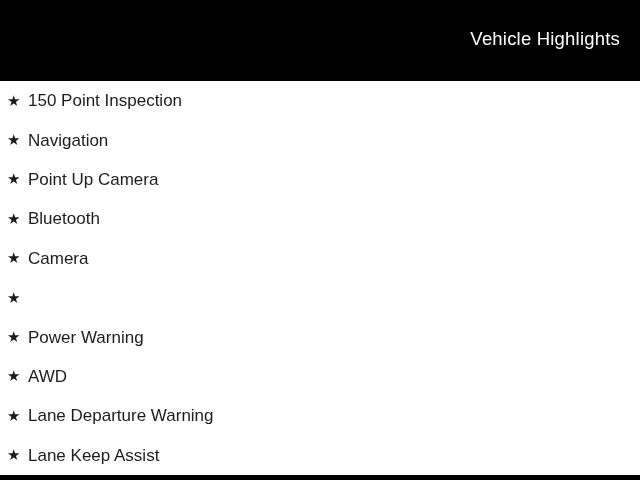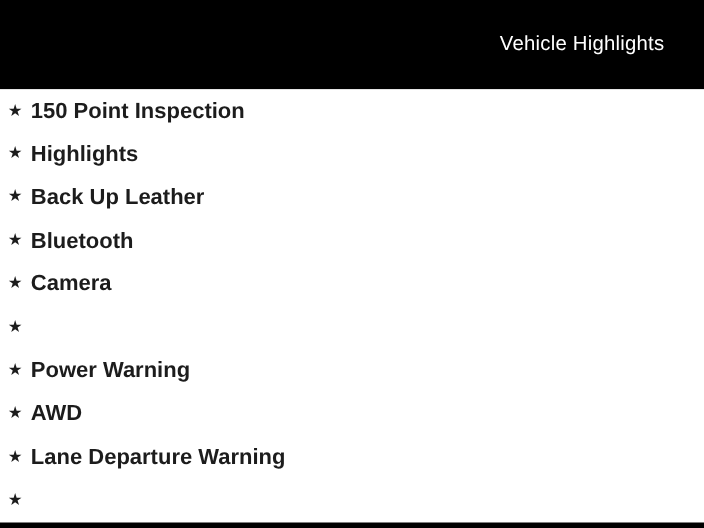--- a/index.html
+++ b/index.html
@@ -18,21 +18,21 @@
     height: 480px;
     background: var(--body_bg, #ffffff);
     box-sizing: border-box;
   }
   .header {
     height: 81px;
     background: var(--header_bg, #000000);
     display: flex;
     align-items: center;
     justify-content: flex-end;
-    padding-right: 36px;
+    padding-right: 20px;
     padding-bottom: 3px;
     box-sizing: border-box;
   }
   .header .title {
     color: var(--header_text, #ffffff);
     font-size: 18.5px;
     line-height: 1;
     letter-spacing: 0.2px;
   }
   .highlights-list {
@@ -49,25 +49,24 @@
   }
   .star {
     width: 21px;
     flex: 0 0 21px;
     font-size: 15px;
     line-height: 1;
     color: var(--item_text, #1c1c1c);
     margin-top: -1px;
   }
   .label {
-    font-size: 20px;
+    font-size: 17px;
     line-height: 1;
     color: var(--item_text, #1c1c1c);
     white-space: nowrap;
-    font-weight: bold;
   }
   .footer-bar {
     position: absolute;
     left: 0;
     bottom: 0;
     width: 100%;
     height: 5px;
     background: var(--footer_bg, #000000);
   }
 </style>
@@ -80,25 +79,25 @@
     <span class="title">Vehicle Highlights</span>
   </div>
 
   <ul class="highlights-list">
     <li class="highlight-item">
       <span class="star">★</span>
       <span class="label">150 Point Inspection</span>
     </li>
     <li class="highlight-item">
       <span class="star">★</span>
-      <span class="label">Highlights</span>
+      <span class="label">Navigation</span>
     </li>
     <li class="highlight-item">
       <span class="star">★</span>
-      <span class="label">Back Up Leather</span>
+      <span class="label">Point Up Camera</span>
     </li>
     <li class="highlight-item">
       <span class="star">★</span>
       <span class="label">Bluetooth</span>
     </li>
     <li class="highlight-item">
       <span class="star">★</span>
       <span class="label">Camera</span>
     </li>
     <li class="highlight-item">
@@ -111,18 +110,19 @@
     <li class="highlight-item">
       <span class="star">★</span>
       <span class="label">AWD</span>
     </li>
     <li class="highlight-item">
       <span class="star">★</span>
       <span class="label">Lane Departure Warning</span>
     </li>
     <li class="highlight-item">
       <span class="star">★</span>
+      <span class="label">Lane Keep Assist</span>
     </li>
   </ul>
 
   <div class="footer-bar"></div>
 
 </div>
 
 </body></html>

